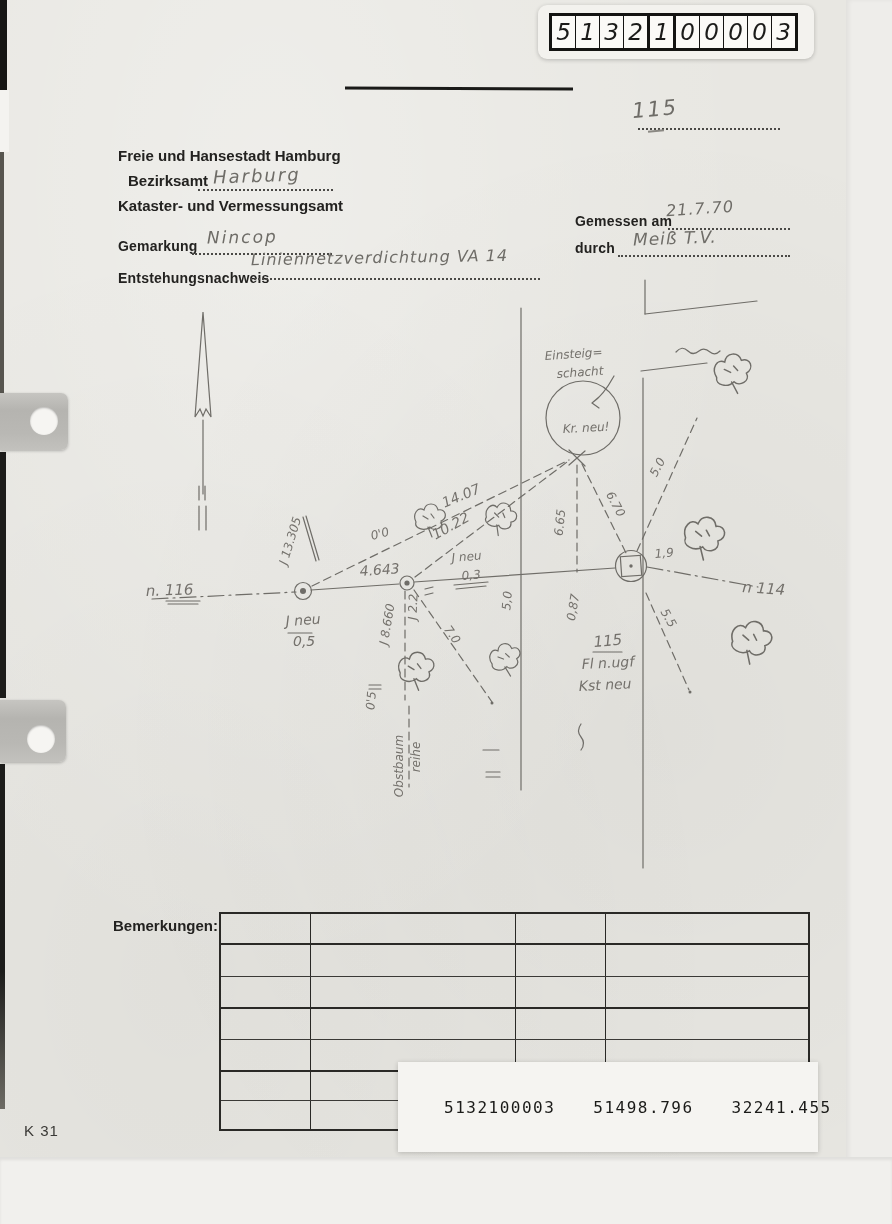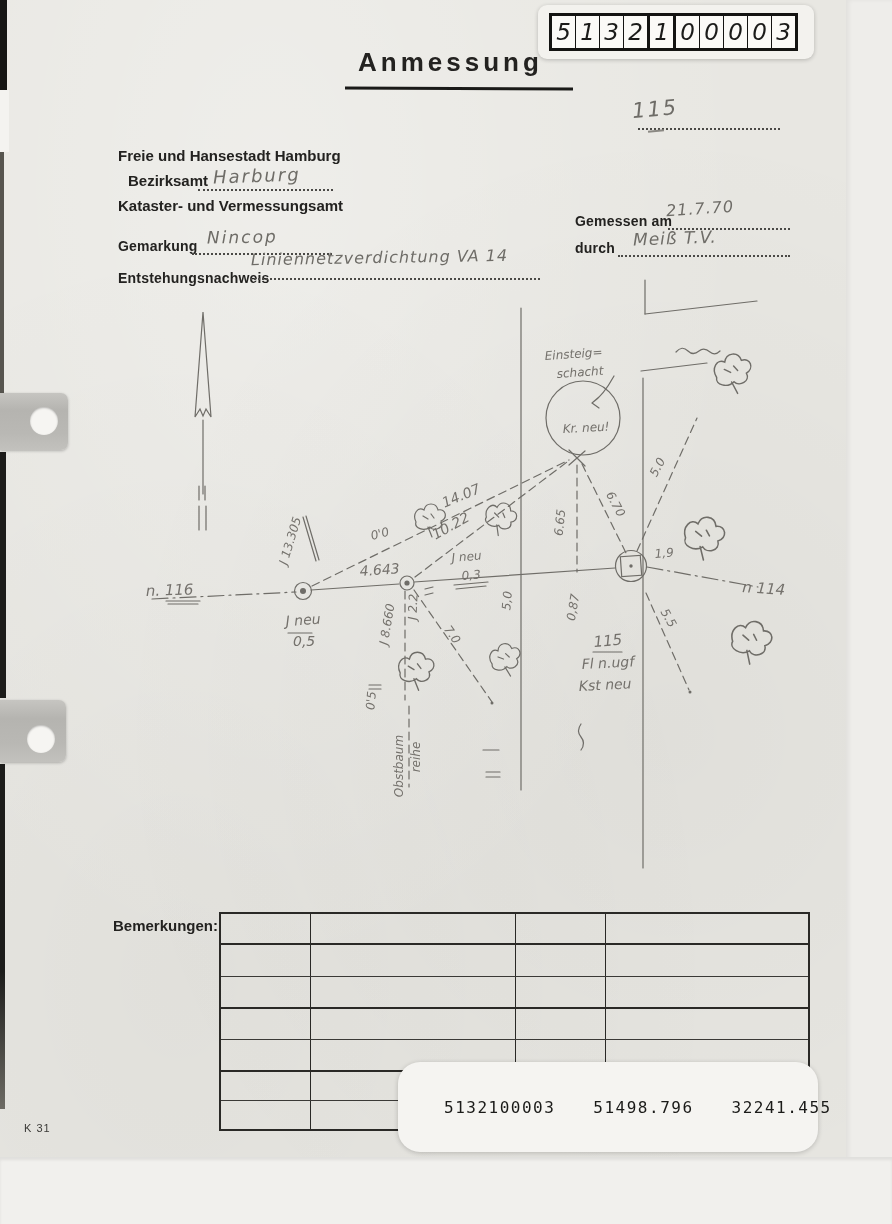--- a/index.html
+++ b/index.html
@@ -60,25 +60,25 @@
   
   .bem-label{left:113px;top:917px;font-size:15px;font-weight:600;text-align:center;}
   .rtable{left:219px;top:912px;width:587px;border:2.5px solid #2a2926;background:transparent;}
   .rrow{display:flex;}
   .rrow .cell{border-right:1.5px solid #2a2926;}
   .rrow .cell:last-child{border-right:none;}
   .c1{width:89px;} .c2{width:204px;} .c3{width:89px;} .c4{flex:1;}
   .bb-h{border-bottom:2px solid #2a2926;} .bb-l{border-bottom:1px solid #3a3936;}
   .h31{height:29px;} .h33{height:31px;} .h32{height:30px;} .h30{height:28px;}
   
-  .id-sticker{left:398px;top:1062px;width:420px;height:90px;background:#f5f4f1;border-radius:22px;
+  .id-sticker{left:398px;top:1062px;width:420px;height:90px;background:#f5f4f1;border-radius:0;
     box-shadow:0 1px 5px rgba(0,0,0,.2);display:flex;align-items:center;}
   .id-text{display:flex;gap:38px;padding-left:46px;font-family:"DejaVu Sans Mono", monospace;
     font-size:16px;letter-spacing:1.5px;color:#1b1b19;}
-  .form-code{left:24px;top:1122px;font-size:11px;color:#3a3936;letter-spacing:1px;}
+  .form-code{left:24px;top:1122px;font-size:15px;color:#3a3936;letter-spacing:1px;}
 </style>
 </head>
 <body>
 
 <div class="page">
 
   <div class="abs scan-right"></div>
   <div class="abs scan-bottom"></div>
   <div class="abs edge-b1"></div>
   <div class="abs edge-l"></div>
@@ -100,21 +100,20 @@
       <span class="digit-cell hv">2</span>
       <span class="digit-cell hv">1</span>
       <span class="digit-cell">0</span>
       <span class="digit-cell">0</span>
       <span class="digit-cell">0</span>
       <span class="digit-cell">0</span>
       <span class="digit-cell">3</span>
     </div>
   </div>
 
-  <div class="abs print title">Anmessung</div>
   <div class="abs title-underline"></div>
 
   <div class="abs dotline" style="left:638px;top:108px;width:142px;height:20px;"></div>
   <div class="abs hw-ink hw-115">115</div>
   <div class="abs" style="left:648px;top:130px;width:16px;height:2px;background:#8a8883;transform:rotate(-6deg);"></div>
 
   <div class="abs print lbl-lg" style="left:118px;top:147px;">Freie und Hansestadt Hamburg</div>
   <div class="abs print lbl-lg" style="left:128px;top:172px;">Bezirksamt</div>
   <div class="abs dotline" style="left:198px;top:172px;width:135px;height:17px;"></div>
   <div class="abs hw-ink hw-harburg">Harburg</div>

